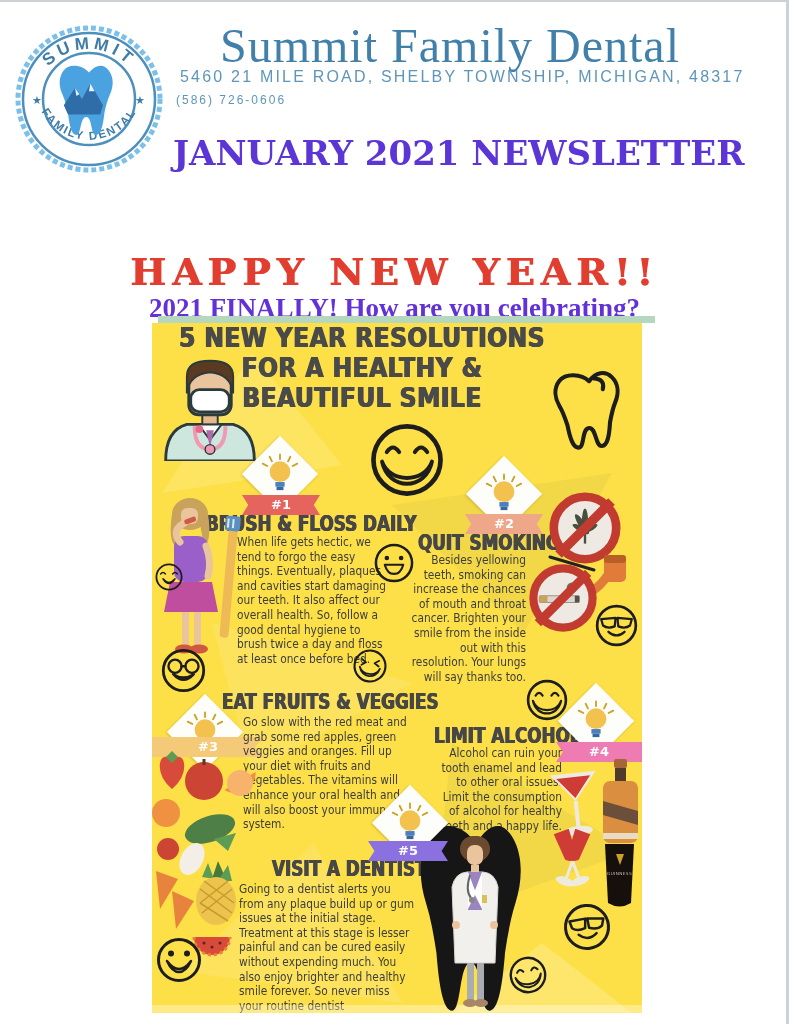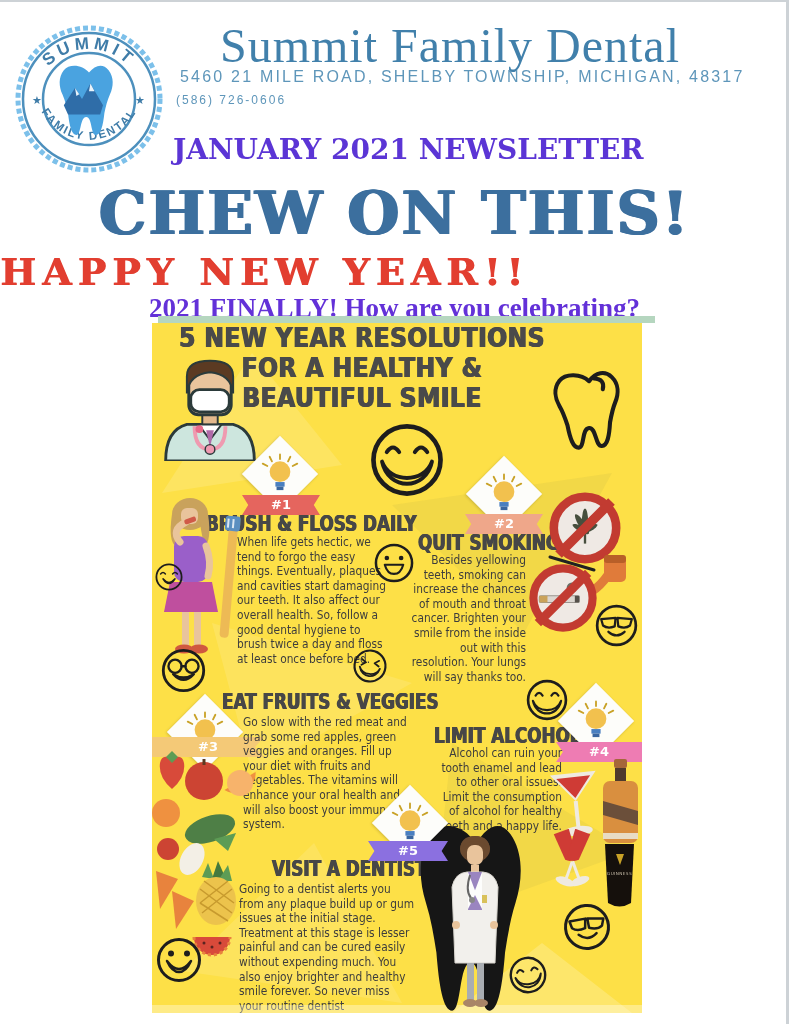--- a/index.html
+++ b/index.html
@@ -9,25 +9,25 @@
   .hairline-top{left:0;top:0;width:789px;height:2px;background:#cdd2d6;}
   .hairline-right{left:786px;top:0;width:3px;height:1024px;background:#cdd2d6;}
 
   
   .logo{left:12px;top:22px;width:154px;height:154px;}
   .practice-name{left:172px;top:18px;width:610px;font-family:"Liberation Serif",serif;
        font-size:48px;color:#4180ab;letter-spacing:1px;white-space:nowrap;margin-left:48px;}
   .address{left:180px;top:68px;font-size:16px;letter-spacing:2.2px;color:#5e96ba;white-space:nowrap;}
   .phone{left:176px;top:93px;font-size:12px;letter-spacing:2px;color:#5e96ba;white-space:nowrap;}
   .issue{left:173px;top:133px;font-family:"DejaVu Serif",serif;font-weight:bold;
-       font-size:28px;color:#5b35d5;white-space:nowrap;}
+       font-size:34px;color:#5b35d5;white-space:nowrap;}
   .headline{left:0;top:178px;width:789px;text-align:center;font-family:"DejaVu Serif",serif;
        font-weight:bold;font-size:60px;color:#3c6f9e;letter-spacing:2px;
        text-shadow:1px 0 0 #3c6f9e,-1px 0 0 #3c6f9e;}
-  .greeting{left:0;top:249px;width:789px;font-family:"DejaVu Serif",serif;
+  .greeting{left:0;top:249px;width:789px;text-align:center;font-family:"DejaVu Serif",serif;
        font-weight:bold;font-size:38px;color:#e23e30;letter-spacing:6px;
        text-shadow:.8px 0 0 #e23e30;}
   .tagline{left:0;top:293px;width:789px;text-align:center;font-family:"Liberation Serif",serif;
        font-weight:bold;font-size:27px;color:#6331d8;}
   .green-bar{left:158px;top:316px;width:497px;height:7px;background:#b5d6bf;}
 
   
   .info{left:152px;top:323px;width:490px;height:690px;background:#fde047;overflow:hidden;}
   .poly{position:absolute;}
   .info-title{left:36px;top:6px;width:420px;text-align:center;transform:scaleX(.9);
@@ -119,21 +119,20 @@
       <path transform="translate(42,38) scale(0.7,0.78)" fill="#4aa3e0" d="M50,16 C41,6 22,4 14,13 C6,22 7,34 12,44 C16,52 18,60 20,68 C22,84 25,96 32,96 C39,96 37,73 46,73 C55,73 52,96 60,96 C67,96 70,84 72,68 C74,60 76,52 80,44 C85,34 86,22 78,13 C70,4 59,6 50,16 Z"></path>
       <path transform="translate(42,38) scale(0.7,0.78)" fill="#2f6da8" d="M14,58 L30,36 L40,50 L52,30 L70,58 L66,70 L20,70 Z"></path>
       <path transform="translate(42,38) scale(0.7,0.78)" fill="#eaf4fb" d="M30,36 L36,44 L32,46 Z M52,30 L58,40 L50,40 Z"></path>
     </g>
   </svg>
 
   <div class="abs practice-name">Summit Family Dental</div>
   <div class="abs address">5460 21 MILE ROAD, SHELBY TOWNSHIP, MICHIGAN, 48317</div>
   <div class="abs phone">(586) 726-0606</div>
   <div class="abs issue">JANUARY 2021 NEWSLETTER</div>
-  <div class="abs headline">CHEW ON THIS!</div>
   <div class="abs greeting">HAPPY NEW YEAR!!</div>
   <div class="abs tagline">2021 FINALLY! How are you celebrating?</div>
   <div class="abs green-bar"></div>
 
   <div class="abs info">
 
     <div class="poly" style="left:10px;top:30px;width:180px;height:140px;background:rgba(255,255,255,.14);clip-path:polygon(0 100%,50% 0,100% 80%)"></div>
     <div class="poly" style="left:240px;top:150px;width:220px;height:160px;background:rgba(30,80,80,.05);clip-path:polygon(0 20%,100% 0,60% 100%)"></div>
     <div class="poly" style="left:60px;top:300px;width:200px;height:150px;background:rgba(255,255,255,.12);clip-path:polygon(0 0,100% 40%,20% 100%)"></div>
     <div class="poly" style="left:280px;top:420px;width:200px;height:180px;background:rgba(30,80,80,.05);clip-path:polygon(10% 0,100% 60%,0 100%)"></div>

